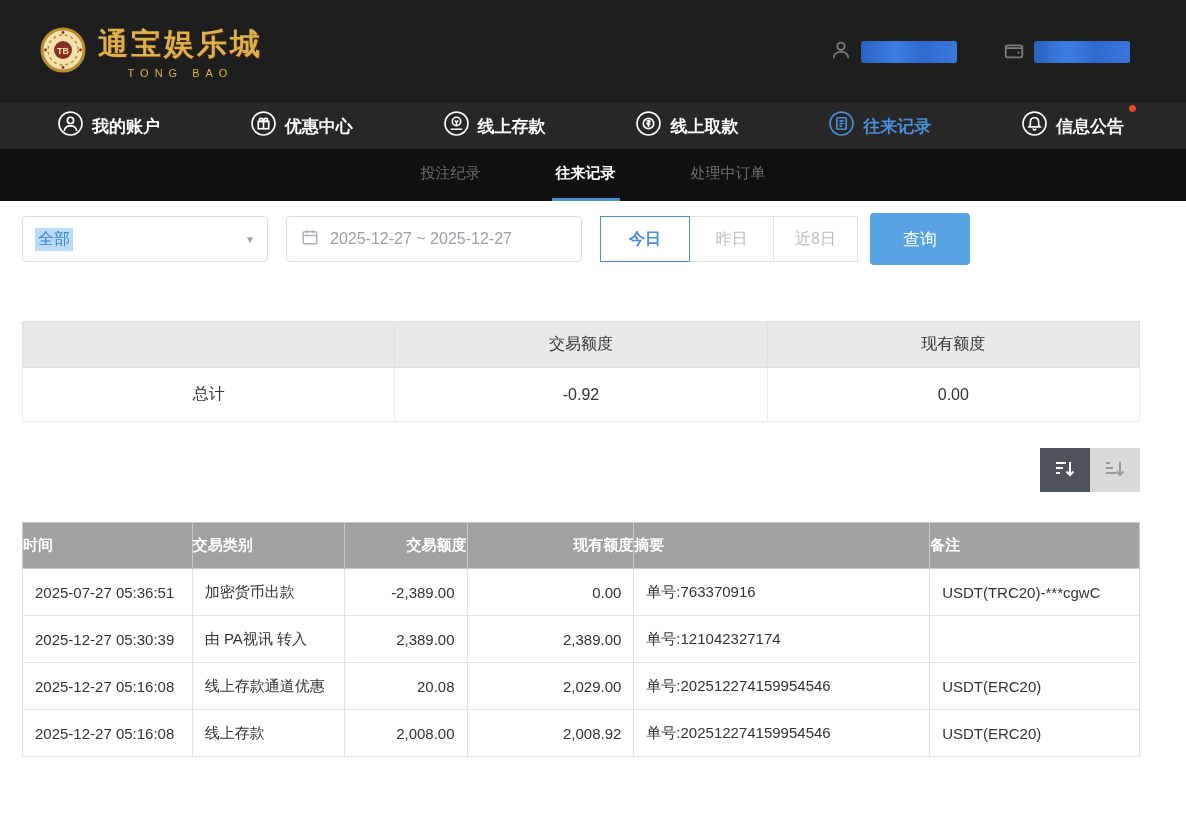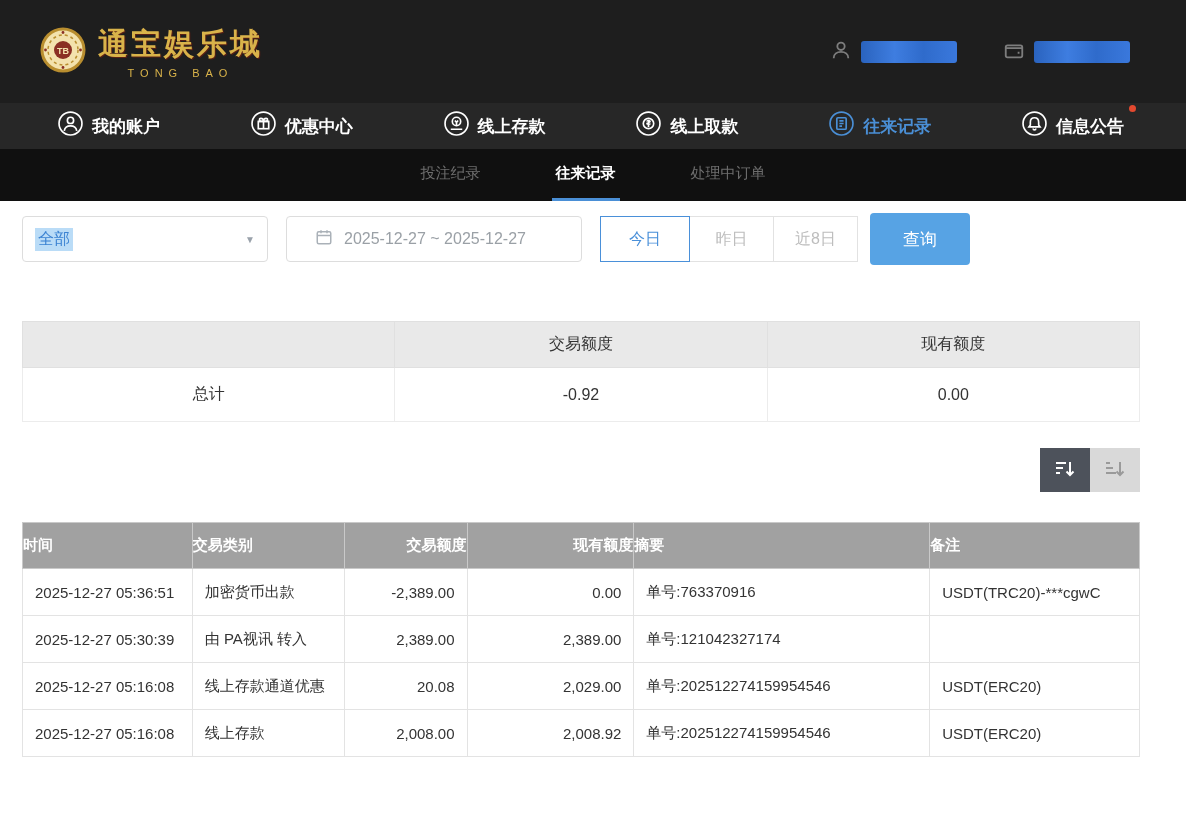--- a/index.html
+++ b/index.html
@@ -39,28 +39,28 @@
   .subtab.active { color:#fff; font-weight:700; border-bottom-color:#4a8fd6; }
 
   
   .filters { display:flex; align-items:center; margin:12px 22px 0 22px; }
   .select-box { width:246px; height:46px; border:1px solid #ddd; border-radius:4px;
     display:flex; align-items:center; justify-content:space-between; padding:4px 12px;
     font-size:16px; cursor:pointer; background:#fff; }
   .select-value { background:#badcf7; color:#3a82d2; padding:1px 3px; }
   .chevron { color:#9aa2ab; font-size:10px; }
   .date-box { margin-left:18px; width:296px; height:46px; border:1px solid #ddd;
-    border-radius:4px; display:flex; align-items:center; gap:11px; padding:0 28px;
+    border-radius:4px; display:flex; align-items:center; gap:11px; padding:0 14px;
     color:#9aa0a6; font-size:16px; cursor:pointer; background:#fff; }
   .date-box svg { color:#aab1b8; }
   .range-group { display:flex; margin-left:18px; }
   .range-btn { height:46px; width:85px; border:1px solid #e2e2e2; background:#fff;
     color:#bdbdbd; font-size:16px; margin-left:-1px; cursor:pointer; }
   .range-btn:first-child { width:90px; margin-left:0; }
-  .range-btn.active { border:1px solid #4a90d9; color:#4a90d9; position:relative; z-index:2; }
+  .range-btn.active { border:1px solid #4a90d9; color:#4a90d9; position:relative; z-index:2;font-weight:bold; }
   .search-btn { margin-left:12px; width:100px; height:52px; background:#57a3e4;
     border:none; border-radius:4px; color:#fff; font-size:17px; cursor:pointer; }
 
   
   .summary { width:1118px; margin:56px 0 0 22px; border-collapse:collapse;
     font-size:16px; color:#333; }
   .summary th { background:#e9e9e9; height:46px; font-weight:400;
     border:1px solid #e0e0e0; width:373px; }
   .summary td { height:54px; text-align:center; border:1px solid #ececec; background:#fff; }
 
@@ -266,21 +266,21 @@
       <th class="col-time">时间</th>
       <th class="col-type">交易类别</th>
       <th class="col-amount">交易额度</th>
       <th class="col-bal">现有额度</th>
       <th class="col-desc">摘要</th>
       <th class="col-note">备注</th>
     </tr>
   </thead>
   <tbody>
     <tr>
-      <td class="col-time">2025-12-27 05:36:51</td>
+      <td class="col-time">2025-07-27 05:36:51</td>
       <td class="col-type">加密货币出款</td>
       <td class="col-amount">-2,389.00</td>
       <td class="col-bal">0.00</td>
       <td class="col-desc">单号:763370916</td>
       <td class="col-note">USDT(TRC20)-***cgwC</td>
     </tr>
     <tr>
       <td class="col-time">2025-12-27 05:30:39</td>
       <td class="col-type">由 PA视讯 转入</td>
       <td class="col-amount">2,389.00</td>

